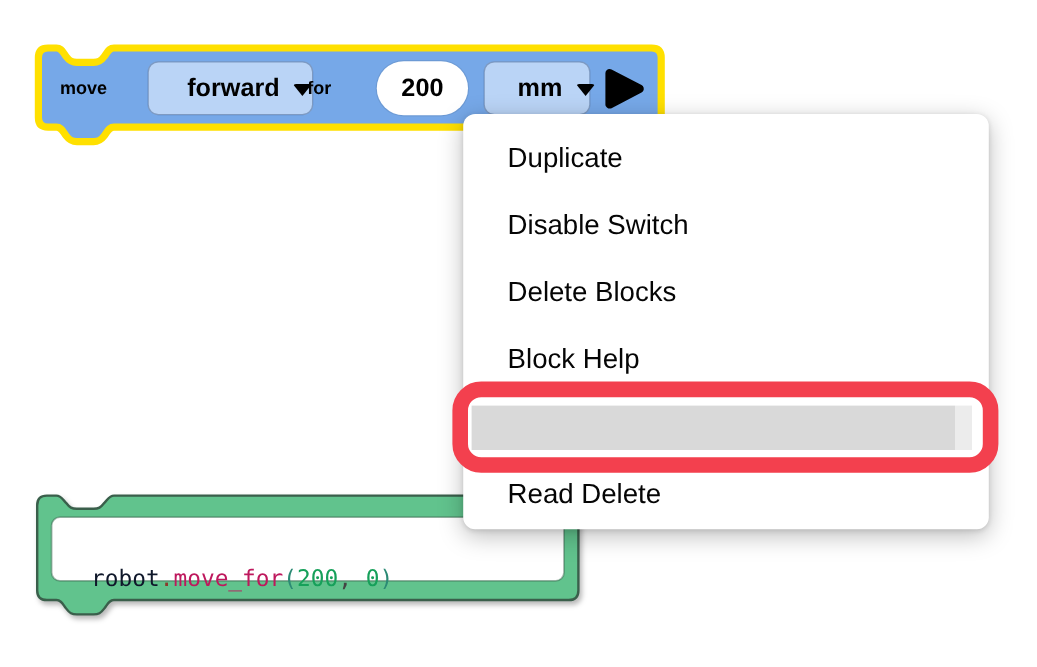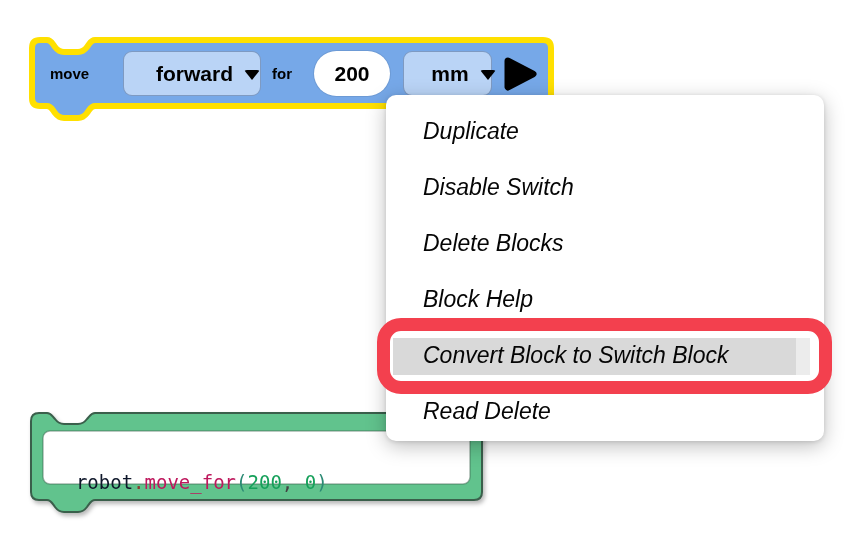--- a/index.html
+++ b/index.html
@@ -37,21 +37,21 @@
     left:386px;top:95px;width:438px;height:346px;
     background:#fff;border-radius:10px;
     box-shadow:0 5px 20px rgba(0,0,0,0.26), 0 1px 4px rgba(0,0,0,0.12);
     padding:8px 0 2px 0;box-sizing:border-box;
     display:flex;flex-direction:column;
     z-index:20;
   }
   .menu-item{
     height:56px;display:flex;align-items:center;
     padding-left:37px;font-size:23px;color:#050505;
-    position:relative;cursor:pointer;font-style:italic;
+    position:relative;cursor:pointer;
   }
   .menu-item .mi-label{position:relative;z-index:2;}
   .menu-hl{
     position:absolute;left:7px;top:11px;height:37px;width:417px;z-index:1;
     background:linear-gradient(to right,#D9D9D9 0 calc(100% - 14px),#ECECEC calc(100% - 14px) 100%);
   }
   
   .annotation-ring{
     left:377px;top:318px;width:455px;height:76px;
     box-sizing:border-box;border:13px solid #F3404E;border-radius:24px;
@@ -97,21 +97,21 @@
   </g>
 </svg>
 
 <div class="abs block-label" style="left:50px;top:61px;z-index:5">move</div>
 
 <div class="abs dropdown" style="left: 123px; top: 51px; width: 138px; height: 45px; z-index: 5; background-color: rgb(186, 212, 246);">
   <span class="dd-label">forward</span>
   <span class="dd-arrow"></span>
 </div>
 
-<div class="abs block-label" style="left:272px;top:61px;z-index:5">for</div>
+<div class="abs block-label" style="left:256px;top:61px;z-index:5">for</div>
 
 <div class="abs num-pill" style="left:314px;top:51px;width:76px;height:45px;z-index:5">
   <span>200</span>
 </div>
 
 <div class="abs dropdown" style="left: 403px; top: 51px; width: 89px; height: 45px; z-index: 5; background-color: rgb(186, 212, 246); text-align: right;">
   <span class="dd-label">mm</span>
   <span class="dd-arrow"></span>
 </div>
 
@@ -131,20 +131,19 @@
     <span class="mi-label">Disable Switch</span>
   </div>
   <div class="menu-item">
     <span class="mi-label">Delete Blocks</span>
   </div>
   <div class="menu-item">
     <span class="mi-label">Block Help</span>
   </div>
   <div class="menu-item">
     <div class="menu-hl"></div>
-    <span class="mi-label">Convert Block to Switch Block</span>
   </div>
   <div class="menu-item">
     <span class="mi-label">Read Delete</span>
   </div>
 </div>
 
 <div class="abs annotation-ring" style="border-color: rgb(243, 64, 78);"></div>
 
 </body></html>

